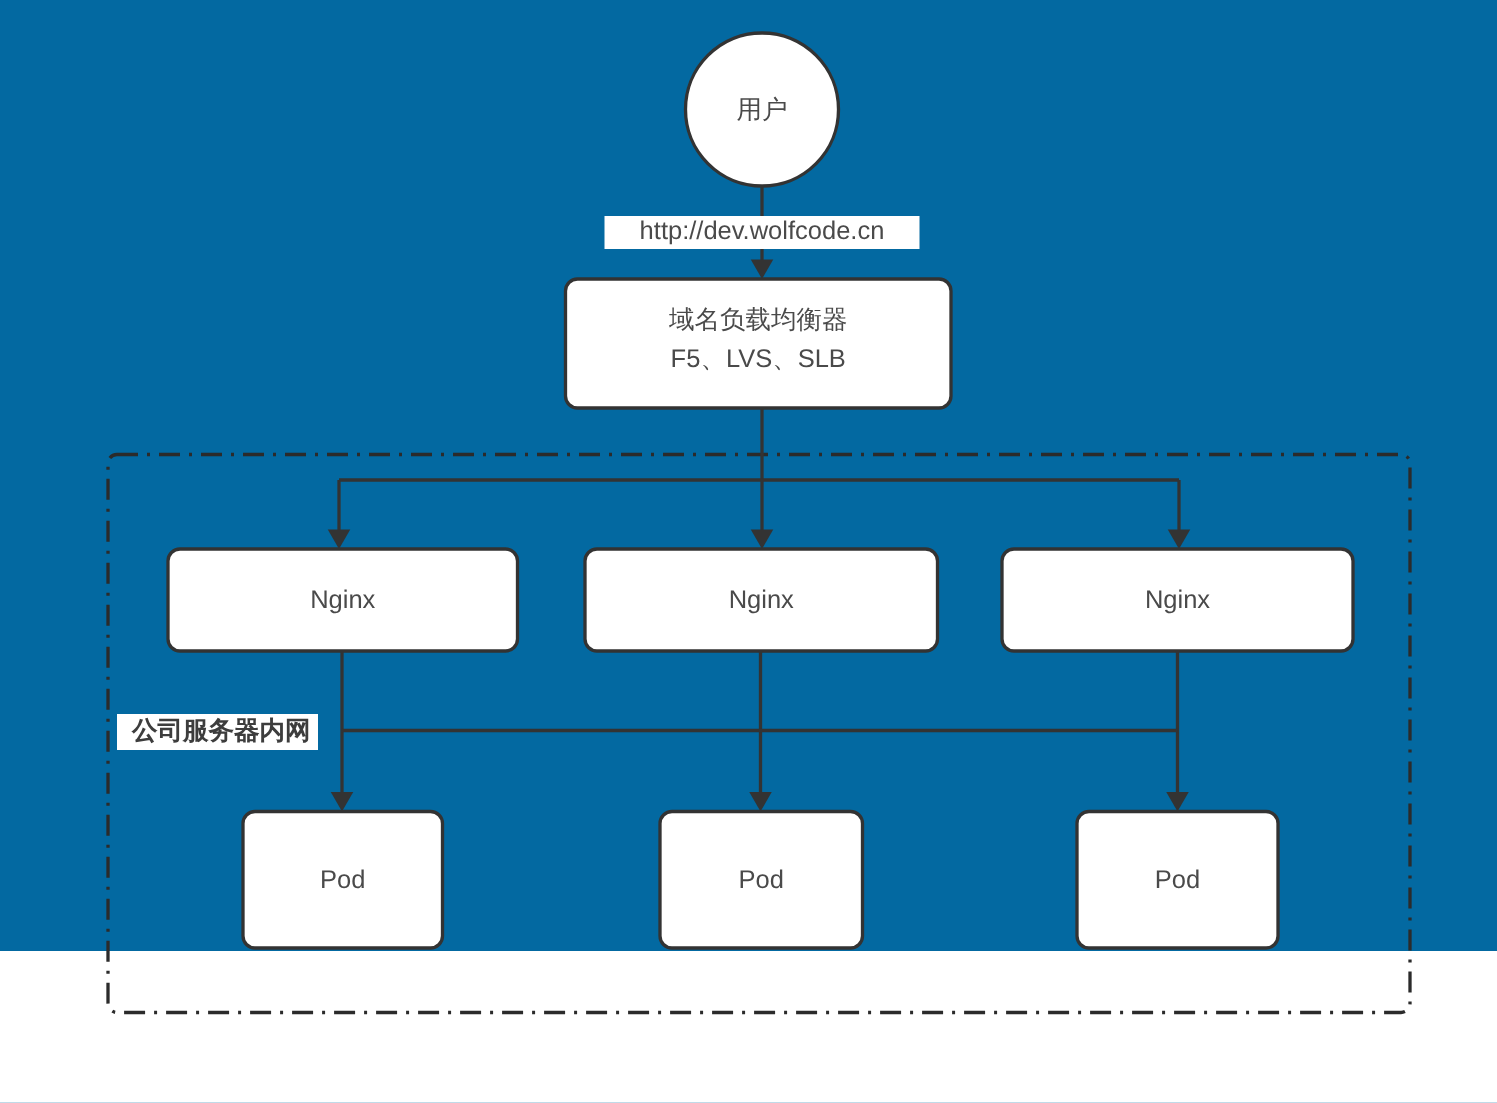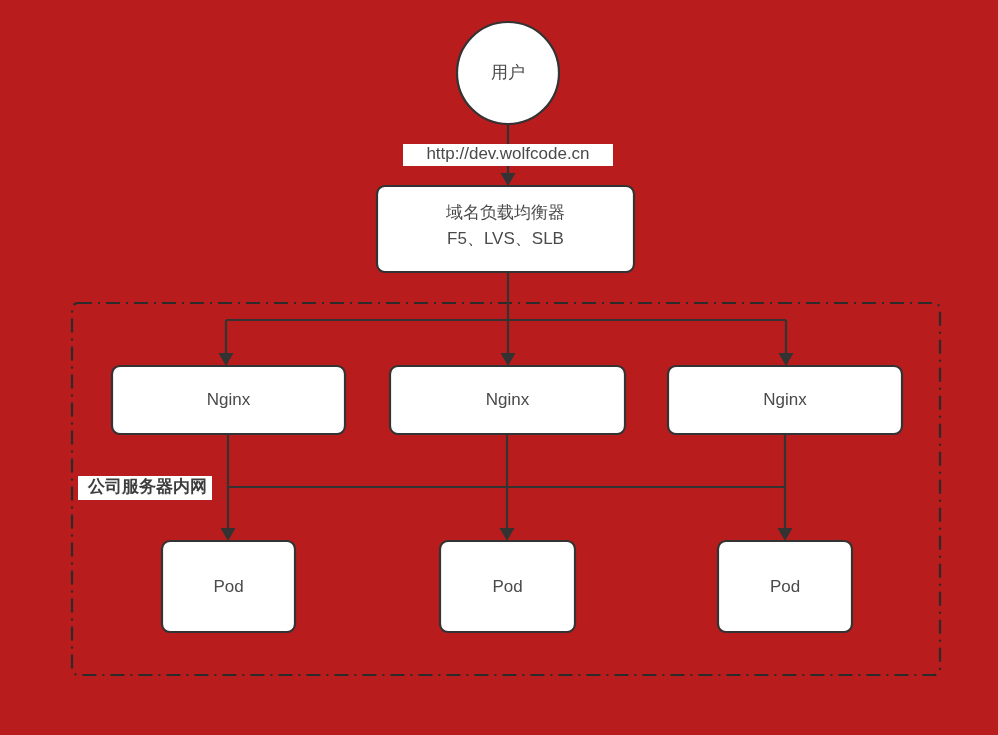--- a/index.html
+++ b/index.html
@@ -9,22 +9,22 @@
   }
   body {
     width: 998px;
     height: 735px;
     font-family: "Liberation Sans", "DejaVu Sans", sans-serif;
     overflow: hidden;
   }
   #diagram-root {
     position: relative;
     width: 998px;
-    height: 735px;
-    background: #b91c1c;
+    height: 634px;
+    background: #0369a1;
   }
   svg.diagram-canvas {
     position: absolute;
     left: 0;
     top: 0;
     width: 998px;
     height: 735px;
     display: block;
   }
   .node-shape {

